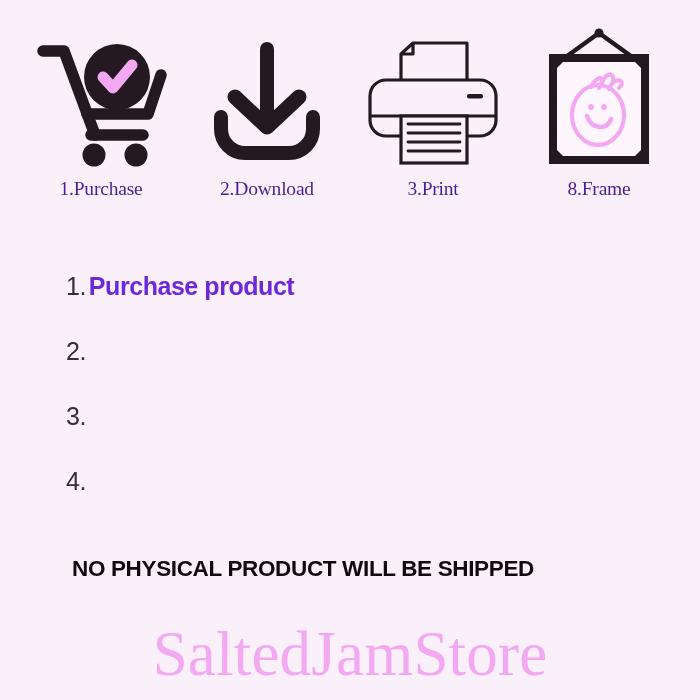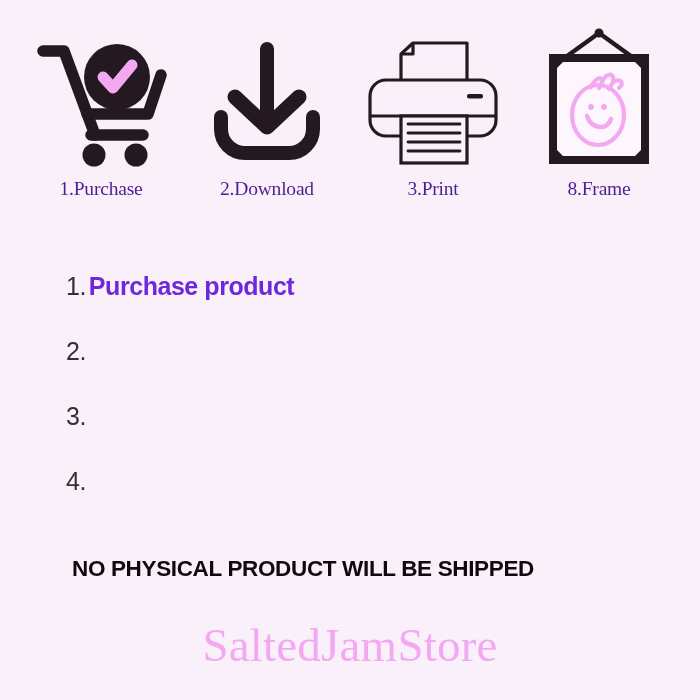--- a/index.html
+++ b/index.html
@@ -113,21 +113,21 @@
   }
 
   
   .brand {
     position: absolute;
     left: 0;
     top: 618px;
     width: 700px;
     text-align: center;
     font-family: "Liberation Serif", serif;
-    font-size: 47px;
+    font-size: 63px;
     color: #f3a8f2;
     letter-spacing: 0.2px;
     line-height: 1.15;
   }
 </style>
 </head>
 <body>
 
 <div class="page">
 

